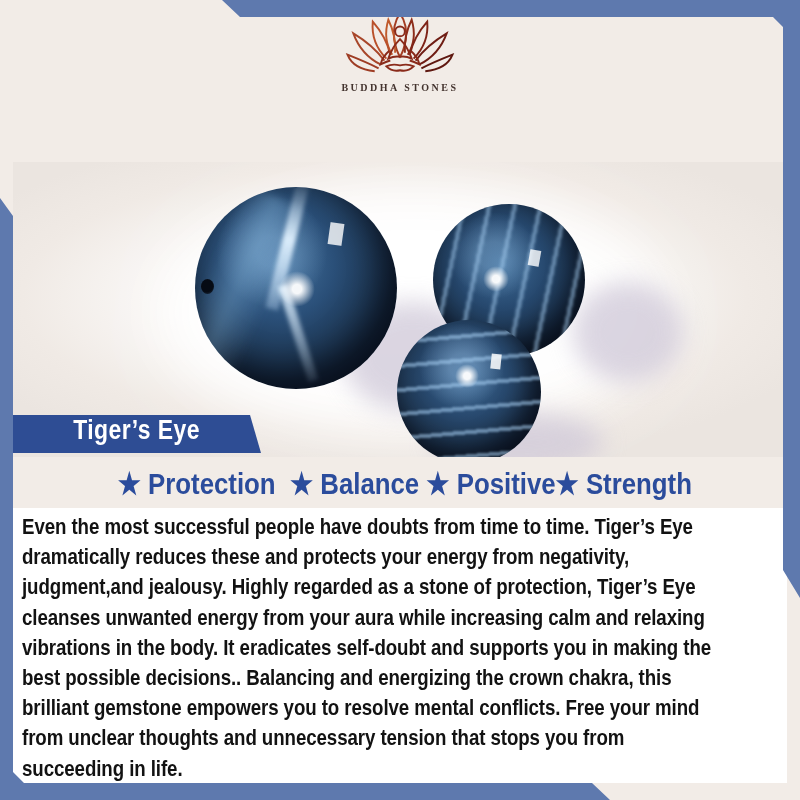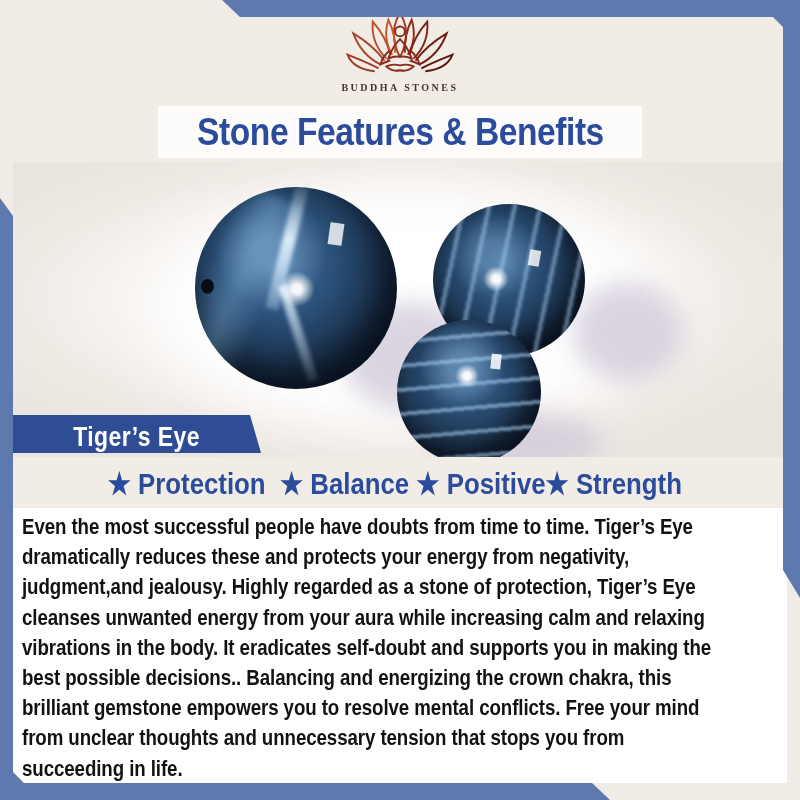--- a/index.html
+++ b/index.html
@@ -135,30 +135,30 @@
   .sphere-small .glint{
     left:94px;top:34px;width:10px;height:15px;background:rgba(255,255,255,.85);
     transform:rotate(6deg);filter:blur(.5px);
   }
 
   
   .stone-tab{
     position:absolute;left:13px;top:415px;width:248px;height:38px;z-index:10;
     background:#2e4d94;
     clip-path:polygon(0 0, calc(100% - 11px) 0, 100% 100%, 0 100%);
-    display:flex;align-items:flex-end;justify-content:center;
+    display:flex;align-items:flex-start;justify-content:center;
   }
   .stone-tab-text{
     color:#ffffff;font-size:27px;font-weight:700;letter-spacing:.5px;
     transform:scaleX(.85);white-space:nowrap;
   }
 
   
   .features-row{
-    position:absolute;left:8px;top:458px;width:774px;height:50px;z-index:5;
+    position:absolute;left:18px;top:458px;width:774px;height:50px;z-index:5;
     display:flex;align-items:center;justify-content:center;
   }
   .features-text{
     color:#2b4c9c;font-size:30px;font-weight:700;
     transform:scaleX(.86);white-space:pre;
   }
 
   
   .desc-panel{
     position:absolute;left:13px;top:508px;width:774px;height:275px;z-index:5;
@@ -197,23 +197,20 @@
 
       <circle cx="58" cy="22" r="5" stroke="#8a2a1a" stroke-width="2" fill="none"></circle>
       <path d="M58,30 Q50,38 46,50 Q52,47 58,48 Q64,47 70,50 Q66,38 58,30 Z" stroke="#8a2a1a" stroke-width="2" fill="none"></path>
       <path d="M47,42 Q40,48 38,56 Q44,53 48,52" stroke="#8a2a1a" stroke-width="2" fill="none"></path>
       <path d="M69,42 Q76,48 78,56 Q72,53 68,52" stroke="#8a2a1a" stroke-width="2" fill="none"></path>
       <path d="M44,58 Q50,64 58,62 Q66,64 72,58 Q66,55 58,57 Q50,55 44,58 Z" stroke="#8a2a1a" stroke-width="2" fill="none"></path>
     </svg>
     <div class="brand-name">BUDDHA STONES</div>
   </div>
 
-  <div class="title-band">
-    <span class="title-text">Stone Features &amp; Benefits</span>
-  </div>
 
   <div class="photo-area">
     <div class="glow"></div>
     <div class="soft-shadow sh-large"></div>
     <div class="soft-shadow sh-medium"></div>
     <div class="soft-shadow sh-small"></div>
 
     <div class="sphere sphere-large">
       <div class="band-broad"></div>
       <div class="streak streak1"></div>

